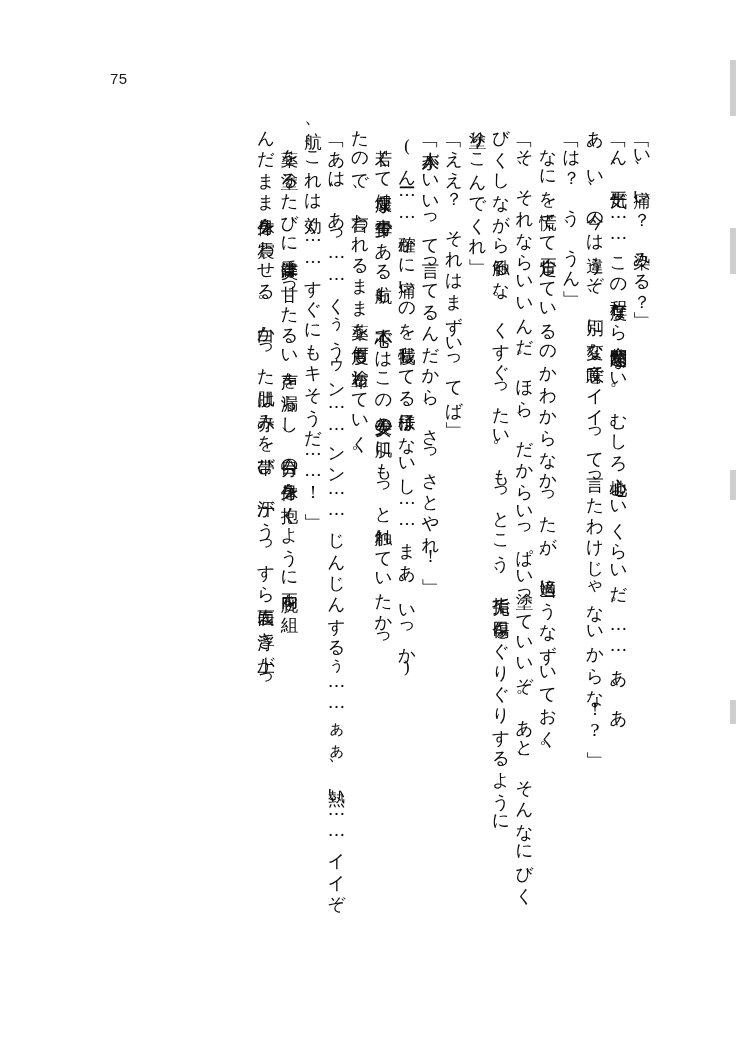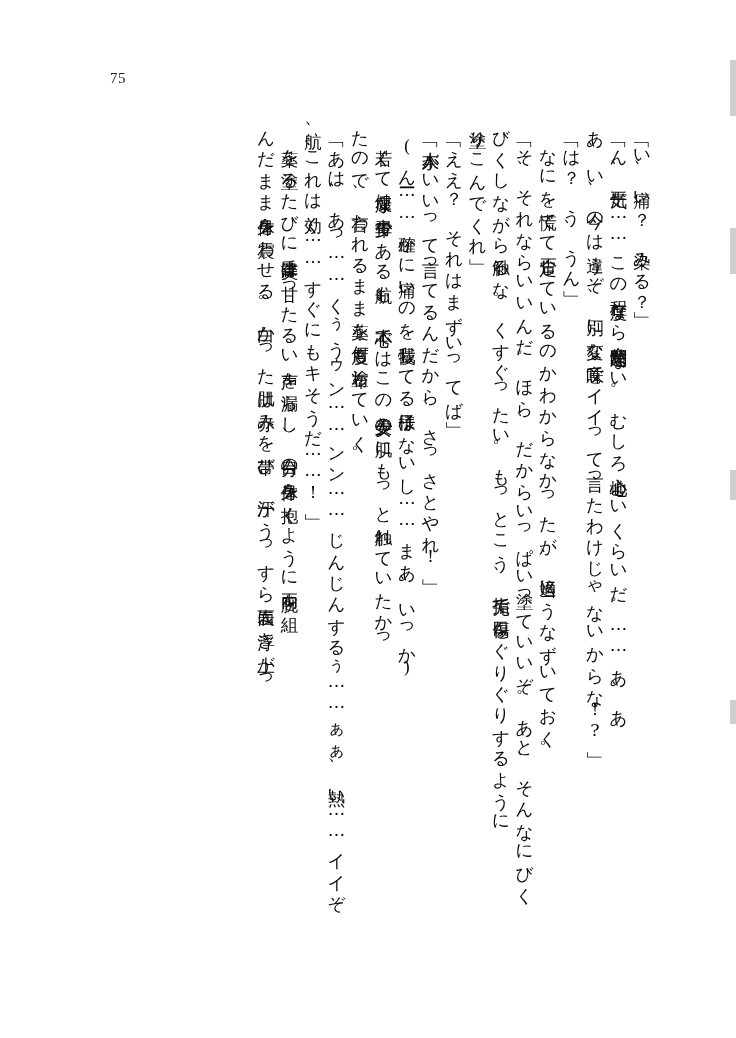--- a/index.html
+++ b/index.html
@@ -15,21 +15,21 @@
     overflow: hidden;
     font-family: "DejaVu Serif", "Liberation Serif", serif;
     color: #111111;
   }
   
   .page-number {
     position: absolute;
     left: 110px;
     top: 70px;
     font-size: 15px;
-    font-family: Liberation Serif, serif;
+    font-family: Liberation Sans, sans-serif;
     color: #1a1a1a;
     letter-spacing: 0.5px;
   }
   
   .text-block {
     position: absolute;
     top: 118px;
     right: 86px;
     left: 78px;
     height: 838px;

